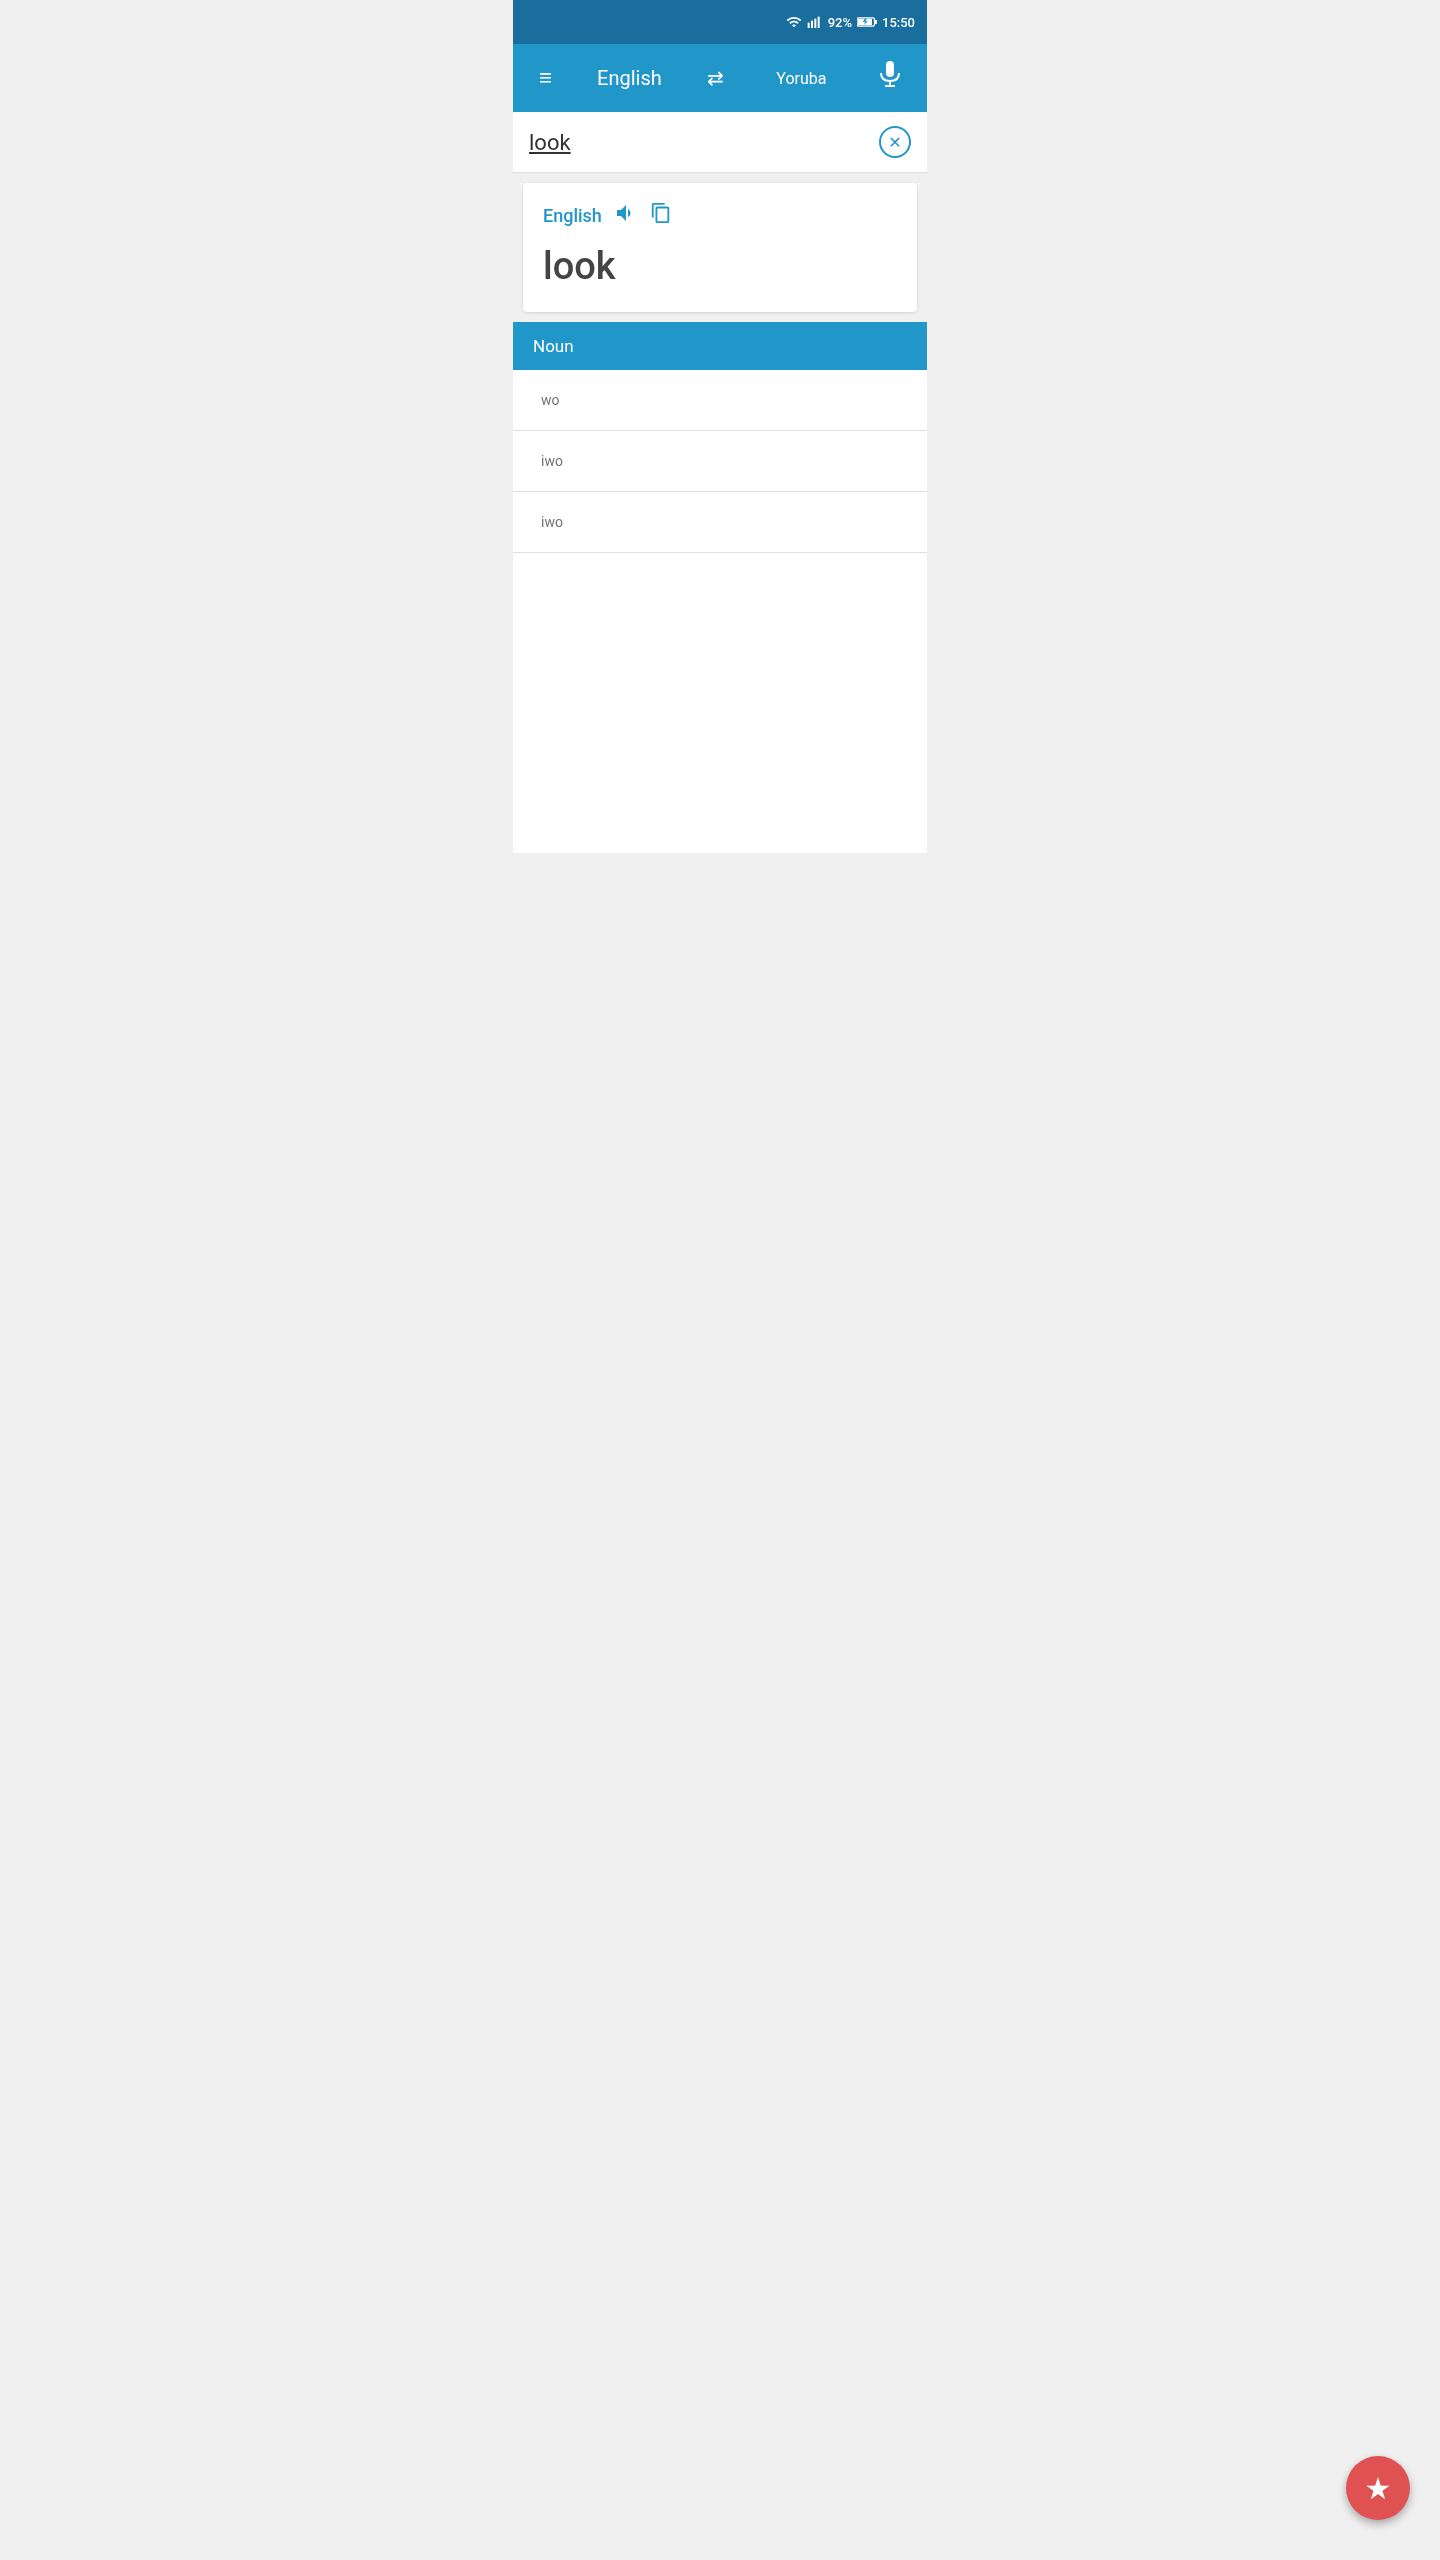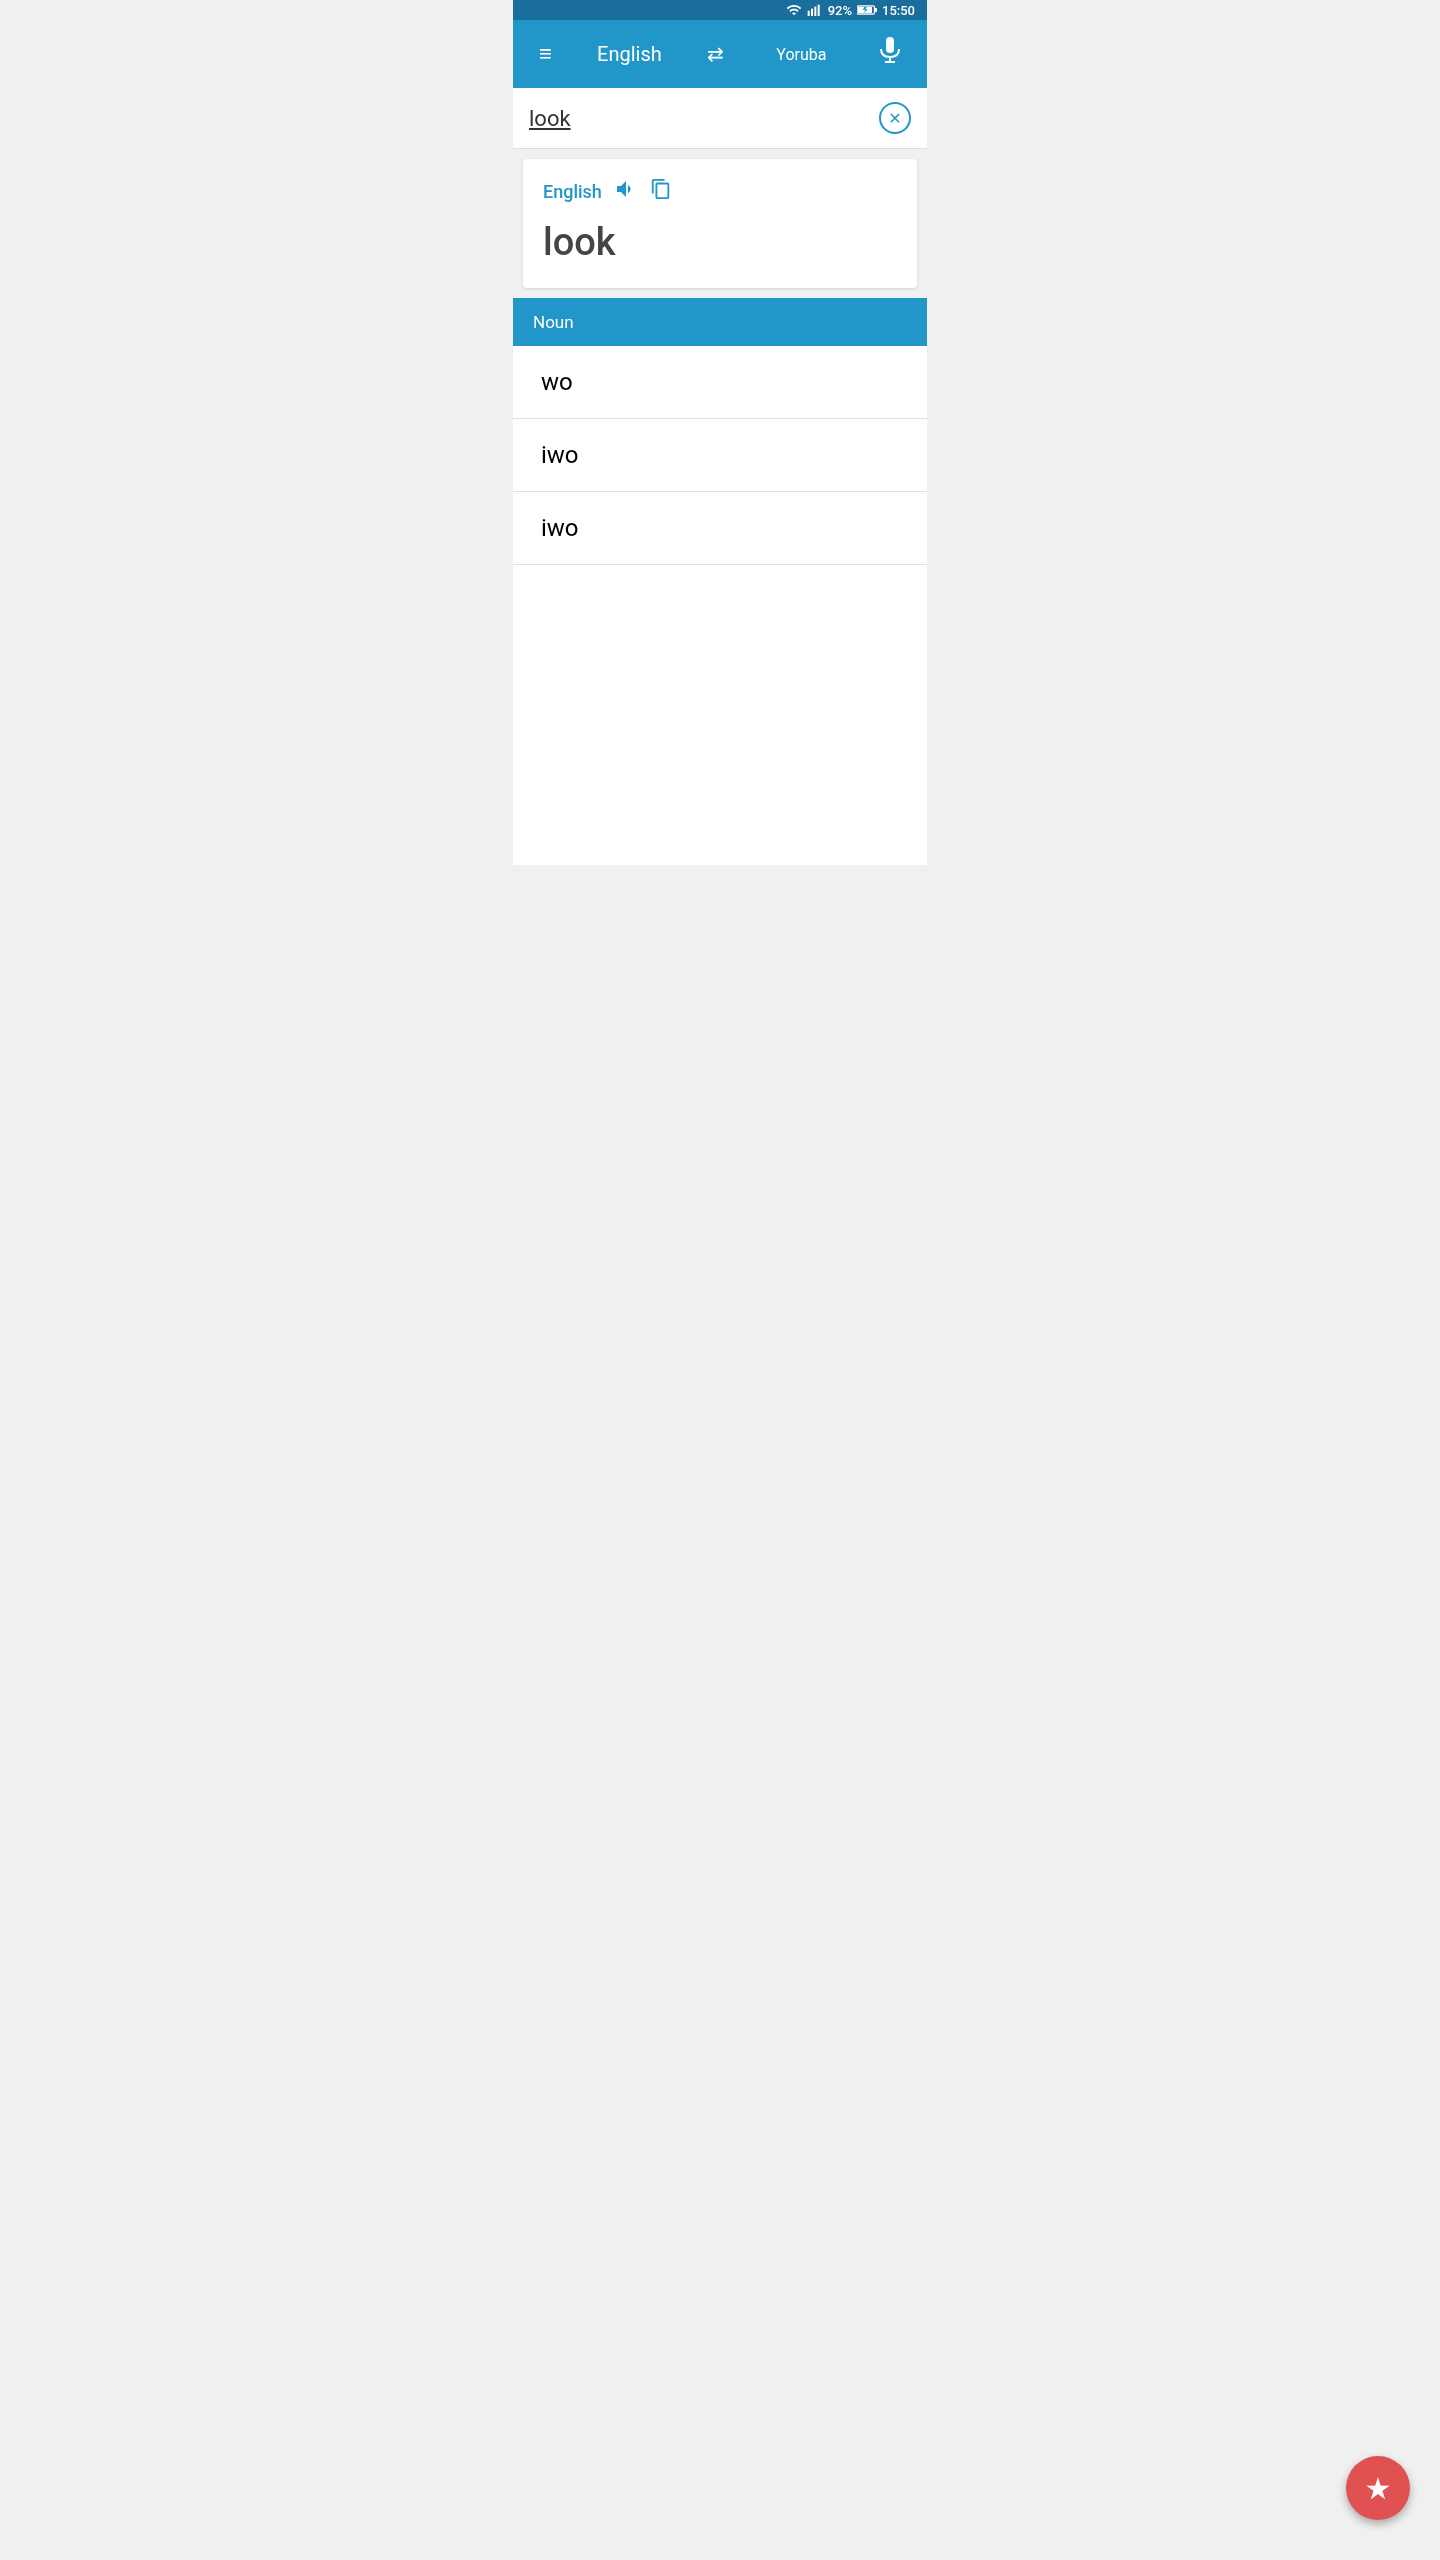--- a/index.html
+++ b/index.html
@@ -11,21 +11,21 @@
       width: 414px;
       min-height: 100vh;
       margin: 0 auto;
       position: relative;
       overflow-x: hidden;
     }
 
     
     .status-bar {
       background: #1a6e9e;
-      height: 20px;
+      height: 44px;
       display: flex;
       align-items: center;
       justify-content: flex-end;
       padding: 0 12px;
       gap: 6px;
     }
 
     .status-icons {
       display: flex;
       align-items: center;
@@ -167,22 +167,22 @@
       font-size: 17px;
       font-weight: 400;
       padding: 14px 20px;
     }
 
     
     .translation-item {
       background: white;
       padding: 22px 28px;
       border-bottom: 1px solid #e0e0e0;
-      font-size: 24px;
-      color: #000000;
+      font-size: 14px;
+      color: #737373;
     }
 
     
     .content-area {
       background: white;
       flex: 1;
     }
 
     
     .fab {

